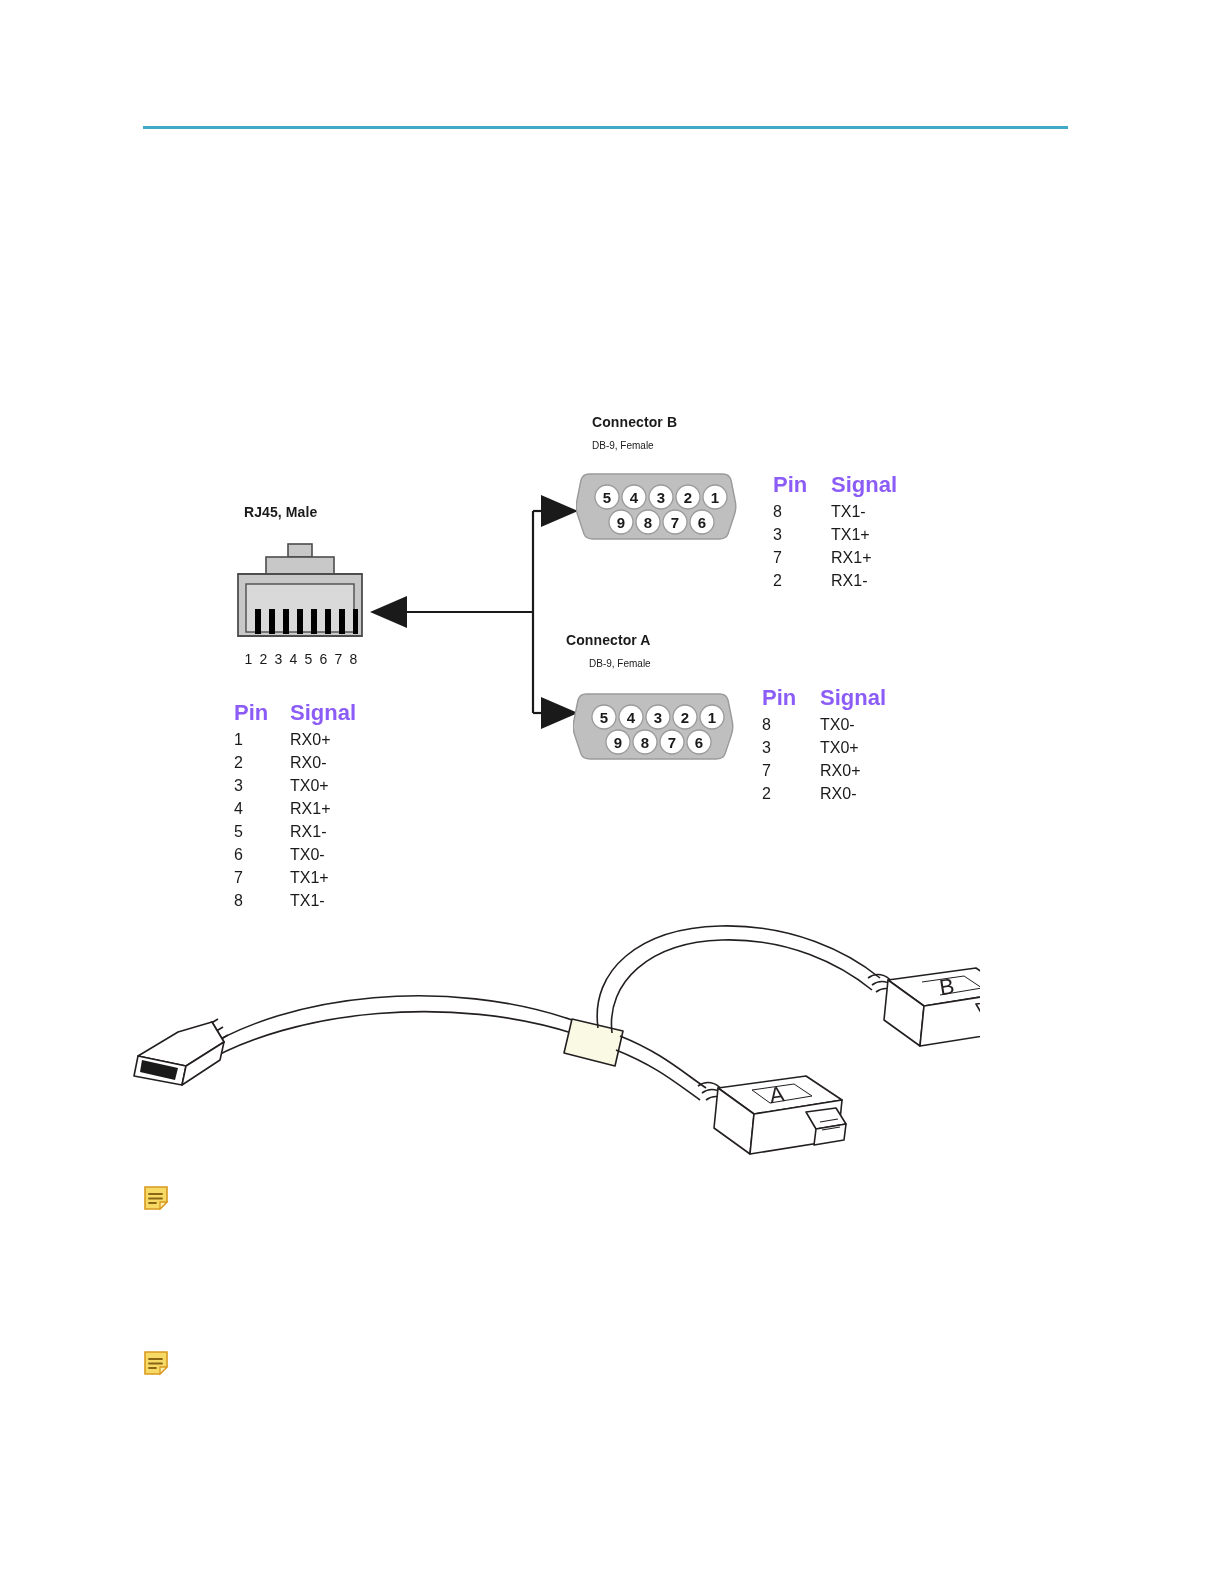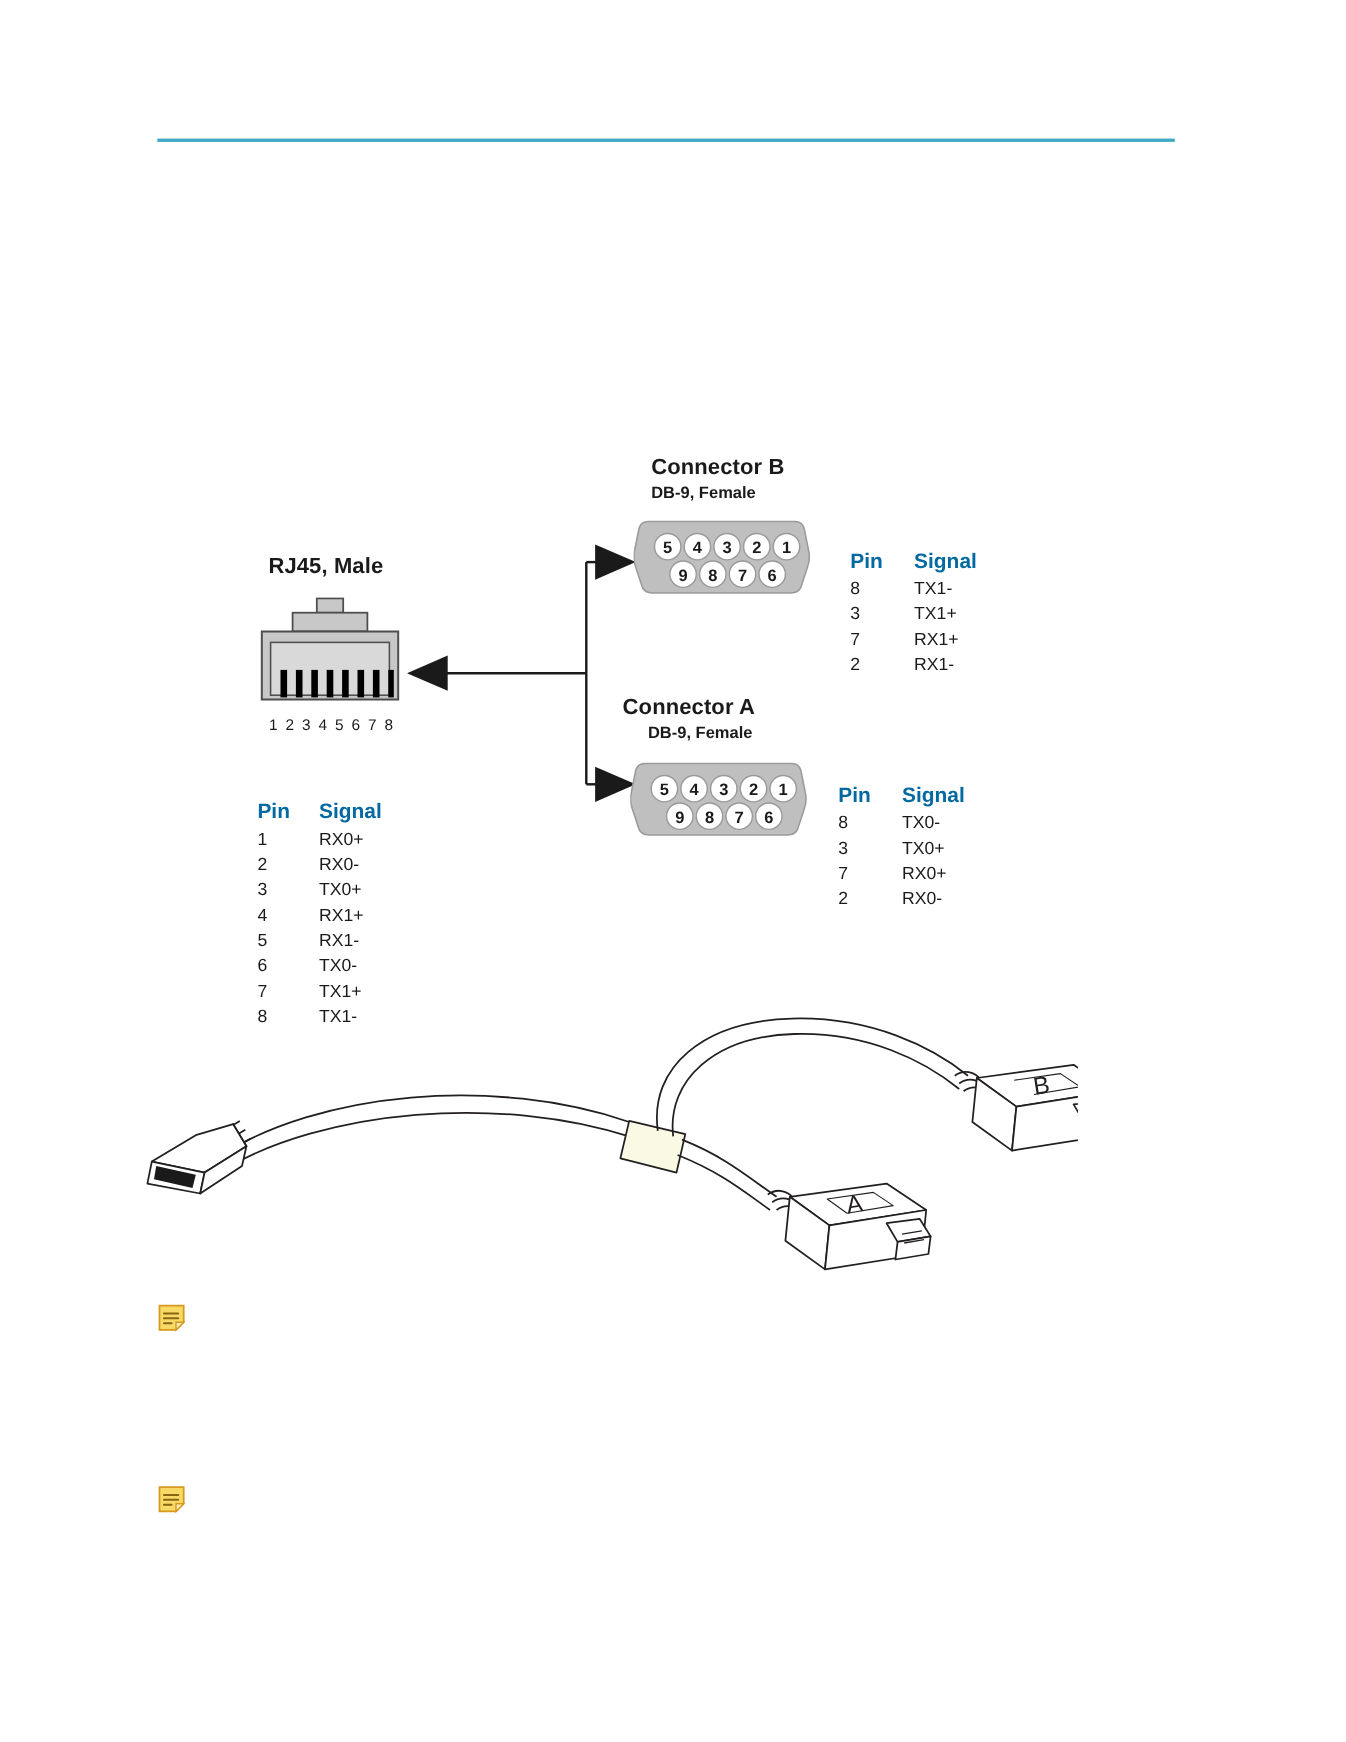--- a/index.html
+++ b/index.html
@@ -25,42 +25,41 @@
     top: 126px;
     width: 925px;
     height: 3px;
     background: #3fa9c6;
   }
 
   
   .heading {
     position: absolute;
     font-weight: bold;
-    font-size: 20px;
+    font-size: 14px;
     letter-spacing: 0.1px;
     white-space: nowrap;
     color: #1a1a1a;
   }
   .subheading {
     position: absolute;
-    font-weight: bold;
-    font-size: 15px;
+    font-weight: normal;
+    font-size: 10px;
     white-space: nowrap;
     color: #1a1a1a;
   }
 
   
   .pintable { position: absolute; }
   .pintable .thead {
     display: flex;
     font-weight: bold;
-    font-size: 19px;
-    color: #0369a1;
+    font-size: 22px;
+    color: #8b5cf6;
     margin-bottom: 2px;
-    margin-top: 28px;
   }
   .pintable .trow {
     display: flex;
     font-size: 16px;
     line-height: 23px;
     color: #1a1a1a;
   }
   .col-pin { width: 56px; flex: 0 0 56px; }
   .col-sig { white-space: nowrap; }
   .pintable.wide .col-pin { width: 58px; flex: 0 0 58px; }

